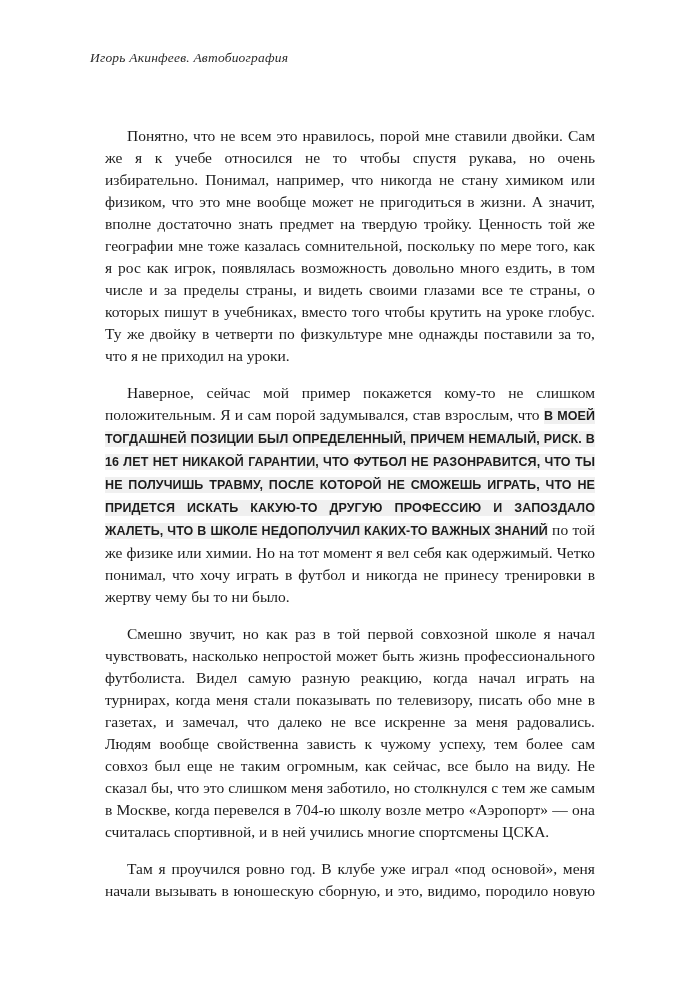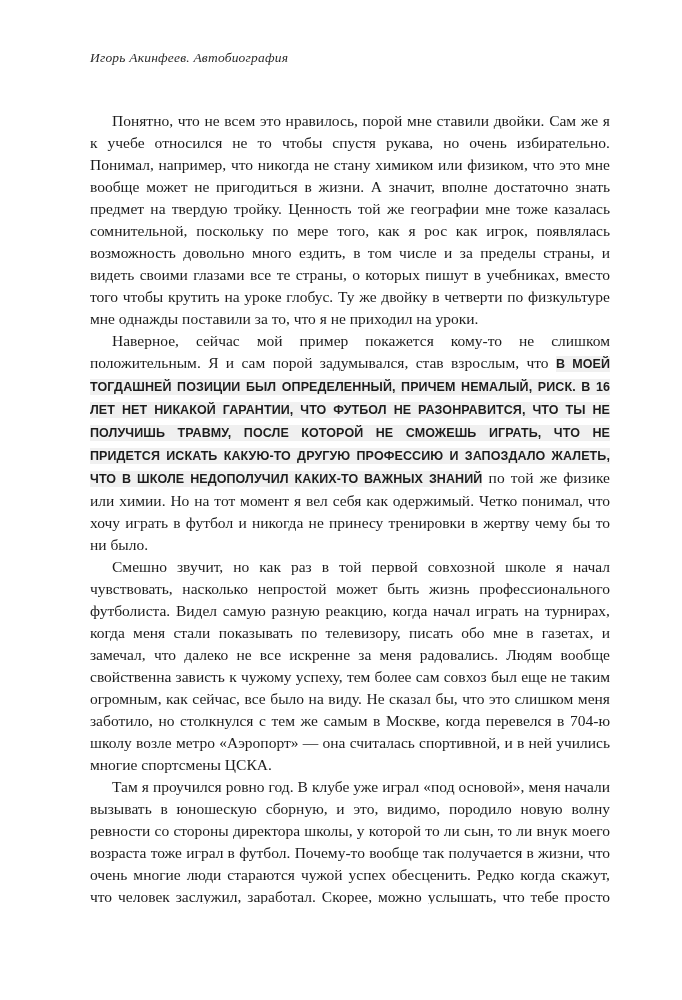--- a/index.html
+++ b/index.html
@@ -30,21 +30,21 @@
     position: absolute;
     top: 110px;
     left: 90px;
     width: 520px;
     font-size: 15.5px;
     line-height: 22px;
     text-align: justify;
     color: #1c1c1c;
   }
   .body-text p {
-    margin: 0;
+    margin: 15px;
     padding: 0;
     text-indent: 22px;
   }
   .bold-emphasis {
     font-family: "Liberation Sans", sans-serif;
     font-weight: bold;
     font-size: 12.5px;
     letter-spacing: 0.1px;
     background: #f0f0f0;
     padding: 1px 0;

